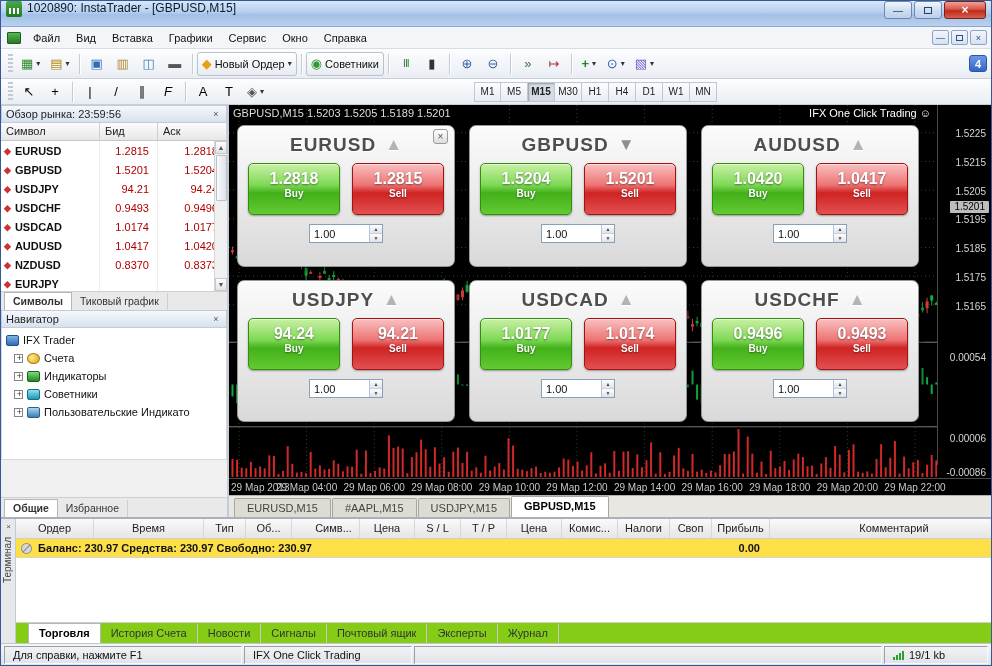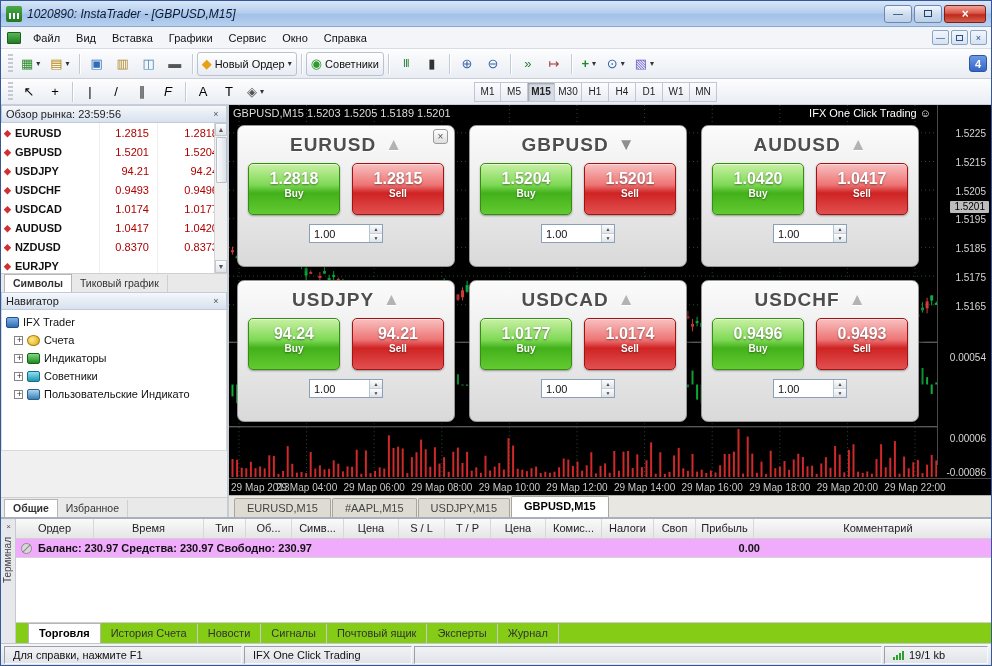--- a/index.html
+++ b/index.html
@@ -3,23 +3,23 @@
 <meta charset="utf-8">
 <style>
   * { box-sizing: border-box; margin: 0; padding: 0; }
   html,body { width: 992px; height: 666px; overflow: hidden; }
   body { font-family: "Liberation Sans", sans-serif; font-size: 11px; background:#fff; }
 
   .window { width:992px; height:666px; display:flex; flex-direction:column;
             border:1px solid #35589a; background:#ccd9ea; }
 
   
-  .titlebar { height:26px; flex:0 0 26px; display:flex; align-items:center; padding:12px 5px;
+  .titlebar { height:26px; flex:0 0 26px; display:flex; padding:0 5px;
               background:linear-gradient(#d9e6f8,#b6cfee 45%,#a2c0e7 55%,#bad1ef);
-              border-bottom:1px solid #89a8d0;font-style:italic; }
+              border-bottom:1px solid #89a8d0; }
   .app-icon { width:16px; height:16px; margin-right:5px; border-radius:2px;
               background:linear-gradient(#4aa84a,#1d7a1d); position:relative; }
   .app-icon::after { content:""; position:absolute; left:3px; right:3px; bottom:3px; height:6px;
               background:linear-gradient(90deg,#fff 0 2px,transparent 2px 4px,#fff 4px 6px,transparent 6px 8px,#fff 8px 10px); }
   .titletext { flex:1; font-size:12px; color:#0b1a33; }
   .wbtns { display:flex; gap:2px; }
   .wbtn-sm { width:28px; height:18px; border:1px solid #6f87ad; border-radius:3px; display:flex;
              align-items:center; justify-content:center; font-size:10px; color:#23406b;
              background:linear-gradient(#f2f7fd,#cfdeef 50%,#bcd0e8); }
   .wbtn-close { width:42px; height:18px; border:1px solid #7a2018; border-radius:3px; display:flex;
@@ -172,21 +172,21 @@
   .t-side { width:15px; flex:0 0 15px; background:#e6e8ec; border-right:1px solid #c6c9cf; position:relative; }
   .t-side-close { position:absolute; top:2px; left:2px; width:11px; height:11px; font-size:8px; color:#555;
                   display:flex; align-items:center; justify-content:center; cursor:default; }
   .t-side-label { position:absolute; top:18px; left:1px; writing-mode:vertical-rl;
                   transform:rotate(180deg); font-size:10px; color:#444; }
   .t-body { flex:1 1 auto; min-width:0; display:flex; flex-direction:column; }
   .t-head { height:20px; flex:0 0 20px; display:flex; background:linear-gradient(#fafafa,#e5e5e5);
             border-bottom:1px solid #cfcfcf; }
   .t-col { border-right:1px solid #d8d8d8; padding:3px 4px; color:#222; text-align:center;
            overflow:hidden; white-space:nowrap; flex:0 0 auto; }
-  .t-balance { height:19px; flex:0 0 19px; background:#f0abfc; border-bottom:1px solid #d5d5d5;
+  .t-balance { height:19px; flex:0 0 19px; background:#fde047; border-bottom:1px solid #d5d5d5;
                display:flex; align-items:center; gap:6px; padding-left:5px; font-weight:bold;
                color:#111; position:relative; }
   .t-bal-icon { width:11px; height:11px; border-radius:50%; border:1px solid #8a8a8a; position:relative;
                 background:#d8d8d8; flex:0 0 11px; }
   .t-bal-icon::after { content:""; position:absolute; left:-1px; top:4px; width:11px; height:1px;
                 background:#8a8a8a; transform:rotate(-45deg); }
   .t-profit { position:absolute; left:688px; width:56px; text-align:right; }
   .t-fill { flex:1 1 auto; background:#fff; }
   .t-tabs { height:21px; flex:0 0 21px; background:#84cc16; border-top:1px solid #cfcfcf;
             display:flex; align-items:flex-end; padding-left:12px; }
@@ -349,20 +349,25 @@
         <span class="tf ">MN</span>
       </span>
   </div>
 
   <div class="main">
 
     <div class="sidebar">
       <div class="panel-title">
         <span>Обзор рынка: 23:59:56</span>
         <span class="panel-close">×</span>
+      </div>
+      <div class="mw-header">
+        <div>Символ</div>
+        <div>Бид</div>
+        <div>Аск</div>
       </div>
       <div class="mw-rows" id="mw-rows">
           <div class="mw-row">
      <div class="mw-sym">
               <span class="mw-dia">◆</span>
               <span>EURUSD</span>
             </div>
      <div class="mw-num">1.2815</div>
      <div class="mw-num">1.2818</div>
    </div>
@@ -1312,21 +1317,21 @@
     <div class="t-side">
       <span class="t-side-close">×</span>
       <span class="t-side-label">Терминал</span>
     </div>
     <div class="t-body">
       <div class="t-head" id="t-head">
           <span class="t-col" style="width:78px;">Ордер</span>
           <span class="t-col" style="width:110px;">Время</span>
           <span class="t-col" style="width:42px;">Тип</span>
           <span class="t-col" style="width:46px;">Об...</span>
-          <span class="t-col" style="width:52px;">Симв...</span>
+          <span class="t-col" style="width:52px;margin-left:16px;">Симв...</span>
           <span class="t-col" style="width:55px;">Цена</span>
           <span class="t-col" style="width:46px;">S / L</span>
           <span class="t-col" style="width:46px;">T / P</span>
           <span class="t-col" style="width:55px;">Цена</span>
           <span class="t-col" style="width:56px;">Комис...</span>
           <span class="t-col" style="width:52px;">Налоги</span>
           <span class="t-col" style="width:42px;">Своп</span>
           <span class="t-col" style="width:58px;">Прибыль</span>
           <span class="t-col" style="width:249px;">Комментарий</span>
         </div>

